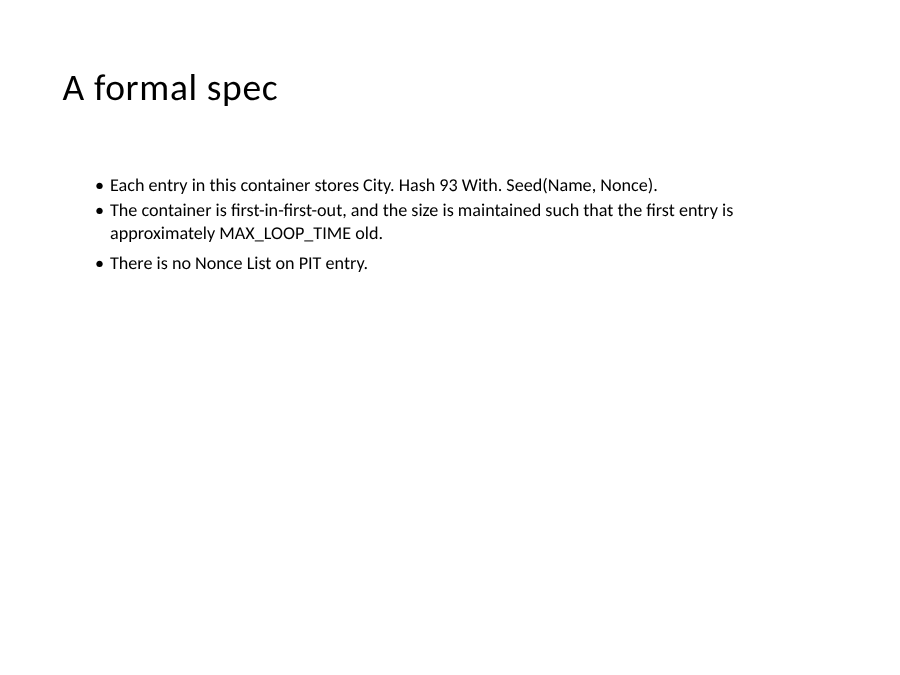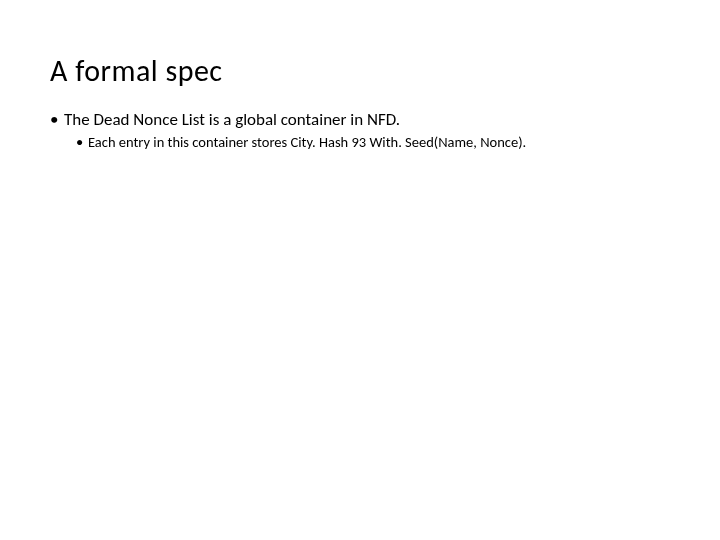--- a/index.html
+++ b/index.html
@@ -1,30 +1,31 @@
 <!DOCTYPE html>
 <html><head>
 <meta charset="utf-8">
 <style>
   * { margin: 0; padding: 0; box-sizing: border-box; }
   html, body { width: 720px; height: 540px; background: #fff; font-family: Calibri, "Segoe UI", Arial, sans-serif; color: #000; }
   .slide { width: 720px; height: 540px; padding: 52px 50px 0 50px; position: relative; }
-  .title { font-size: 30px; font-weight: 400; letter-spacing: 0.5px; margin-bottom: 20px; }
+  .title { font-size: 30px; font-weight: 400; letter-spacing: 0.5px; margin-bottom: 50px; }
   .level1 { font-size: 17px; line-height: 1.3; margin-top: 6px; margin-bottom: 2px; padding-left: 14px; position: relative; }
   .level1::before { content: "•"; position: absolute; left: 0; top: 0; }
   .level2 { font-size: 14.5px; line-height: 1.25; margin-top: 2px; padding-left: 38px; position: relative; }
   .level2::before { content: "•"; position: absolute; left: 26px; top: 0; }
   .block { margin-bottom: 6px; }
 </style>
 </head>
 <body>
 
 <div class="slide">
   <div class="title">A formal spec</div>
 
   <div class="block">
-    <div class="level1">The Dead Nonce List is a global container in NFD.</div>
     <div class="level2">Each entry in this container stores City. Hash 93 With. Seed(Name, Nonce).</div>
+    <div class="level2">The container is first-in-first-out, and the size is maintained such that the first entry is approximately MAX_LOOP_TIME old.</div>
   </div>
 
   <div class="block">
+    <div class="level2">There is no Nonce List on PIT entry.</div>
   </div>
 </div>
 
 </body></html>

